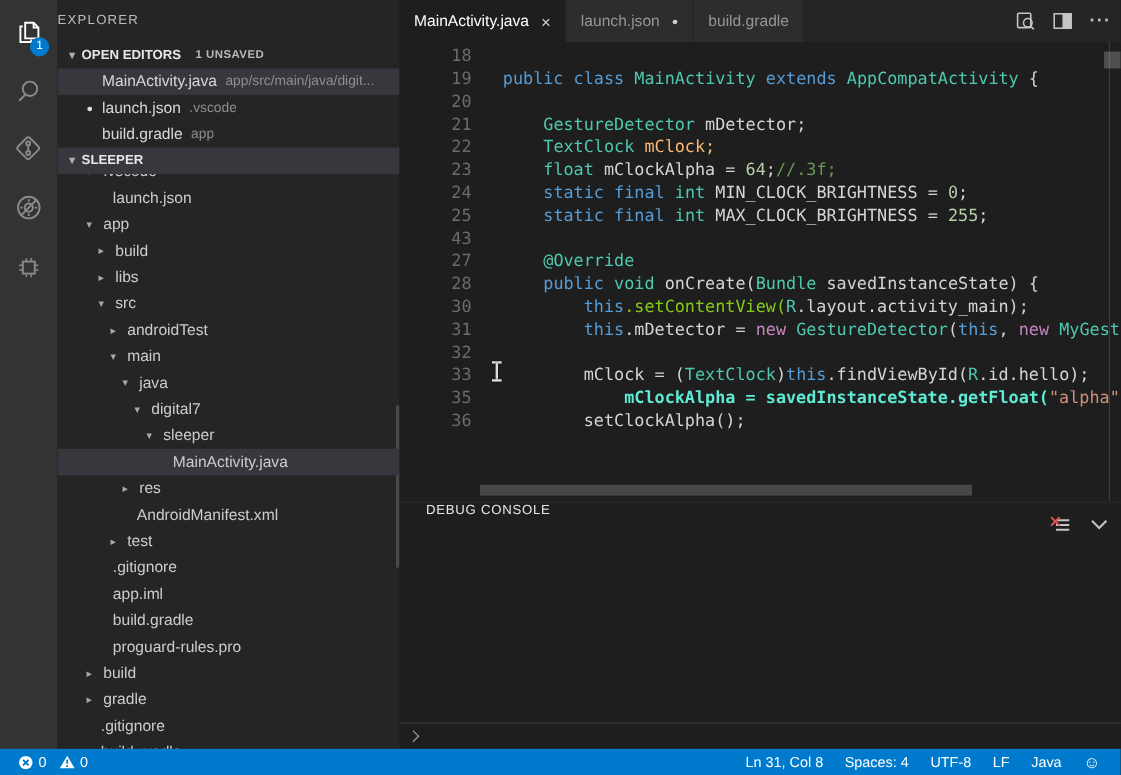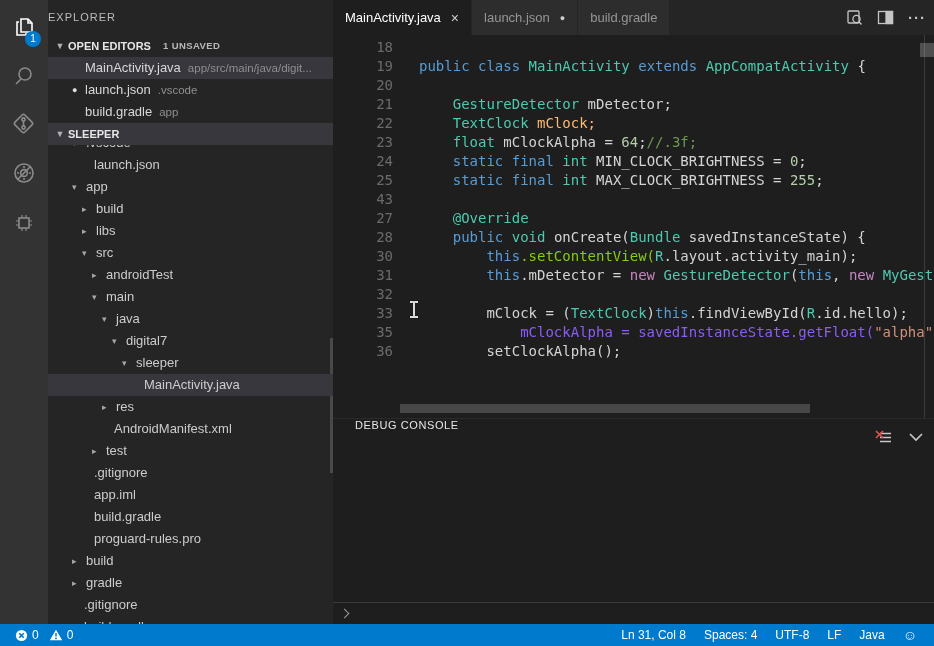--- a/index.html
+++ b/index.html
@@ -307,21 +307,21 @@
           <div class="code-line"><span class="ln">23</span><span class="code-text"><span style="color: rgb(212, 212, 212);">    </span><span style="color: rgb(78, 201, 176);">float</span><span style="color: rgb(212, 212, 212);"> mClockAlpha = </span><span style="color: rgb(181, 206, 168);">64</span><span style="color: rgb(212, 212, 212);">;</span><span style="color: rgb(106, 153, 85);">//.3f;</span></span></div>
           <div class="code-line"><span class="ln">24</span><span class="code-text"><span style="color: rgb(212, 212, 212);">    </span><span style="color: rgb(86, 156, 214);">static</span><span style="color: rgb(212, 212, 212);"> </span><span style="color: rgb(86, 156, 214);">final</span><span style="color: rgb(212, 212, 212);"> </span><span style="color: rgb(78, 201, 176);">int</span><span style="color: rgb(212, 212, 212);"> MIN_CLOCK_BRIGHTNESS = </span><span style="color: rgb(181, 206, 168);">0</span><span style="color: rgb(212, 212, 212);">;</span></span></div>
           <div class="code-line"><span class="ln">25</span><span class="code-text"><span style="color: rgb(212, 212, 212);">    </span><span style="color: rgb(86, 156, 214);">static</span><span style="color: rgb(212, 212, 212);"> </span><span style="color: rgb(86, 156, 214);">final</span><span style="color: rgb(212, 212, 212);"> </span><span style="color: rgb(78, 201, 176);">int</span><span style="color: rgb(212, 212, 212);"> MAX_CLOCK_BRIGHTNESS = </span><span style="color: rgb(181, 206, 168);">255</span><span style="color: rgb(212, 212, 212);">;</span></span></div>
           <div class="code-line"><span class="ln">43</span><span class="code-text"></span></div>
           <div class="code-line"><span class="ln">27</span><span class="code-text"><span style="color: rgb(212, 212, 212);">    </span><span style="color: rgb(78, 201, 176);">@Override</span></span></div>
           <div class="code-line"><span class="ln">28</span><span class="code-text"><span style="color: rgb(212, 212, 212);">    </span><span style="color: rgb(86, 156, 214);">public</span><span style="color: rgb(212, 212, 212);"> </span><span style="color: rgb(78, 201, 176);">void</span><span style="color: rgb(212, 212, 212);"> onCreate(</span><span style="color: rgb(78, 201, 176);">Bundle</span><span style="color: rgb(212, 212, 212);"> savedInstanceState) {</span></span></div>
           <div class="code-line"><span class="ln">30</span><span class="code-text"><span style="color: rgb(212, 212, 212);">        </span><span style="color: rgb(86, 156, 214);">this</span><span style="color: #84cc16;">.setContentView(</span><span style="color: rgb(78, 201, 176);">R</span><span style="color: rgb(212, 212, 212);">.layout.activity_main);</span></span></div>
           <div class="code-line"><span class="ln">31</span><span class="code-text"><span style="color: rgb(212, 212, 212);">        </span><span style="color: rgb(86, 156, 214);">this</span><span style="color: rgb(212, 212, 212);">.mDetector = </span><span style="color: rgb(197, 134, 192);">new</span><span style="color: rgb(212, 212, 212);"> </span><span style="color: rgb(78, 201, 176);">GestureDetector</span><span style="color: rgb(212, 212, 212);">(</span><span style="color: rgb(86, 156, 214);">this</span><span style="color: rgb(212, 212, 212);">, </span><span style="color: rgb(197, 134, 192);">new</span><span style="color: rgb(212, 212, 212);"> </span><span style="color: rgb(78, 201, 176);">MyGesture</span></span></div>
           <div class="code-line"><span class="ln">32</span><span class="code-text"></span></div>
           <div class="code-line"><span class="ln">33</span><span class="code-text"><span style="color: rgb(212, 212, 212);">        mClock = (</span><span style="color: rgb(78, 201, 176);">TextClock</span><span style="color: rgb(212, 212, 212);">)</span><span style="color: rgb(86, 156, 214);">this</span><span style="color: rgb(212, 212, 212);">.findViewById(</span><span style="color: rgb(78, 201, 176);">R</span><span style="color: rgb(212, 212, 212);">.id.hello);</span></span></div>
-          <div class="code-line"><span class="ln">35</span><span class="code-text"><span style="color: #8b5cf6;">            mClockAlpha = savedInstanceState.getFloat(</span><span style="color: rgb(206, 145, 120);">"alpha"</span><span style="color: rgb(212, 212, 212);">);</span></span></div>
+          <div class="code-line"><span class="ln">35</span><span class="code-text"><span style="color: #5eead4; font-weight: bold;">            mClockAlpha = savedInstanceState.getFloat(</span><span style="color: rgb(206, 145, 120);">"alpha"</span><span style="color: rgb(212, 212, 212);">);</span></span></div>
           <div class="code-line"><span class="ln">36</span><span class="code-text"><span style="color: rgb(212, 212, 212);">        setClockAlpha();</span></span></div>
         </div>
       <div id="h-scrollbar"></div>
       <div id="v-scrollbar">
           <div class="slider"></div>
         </div>
       <div id="overview-rule"></div>
       <div id="ibeam">
         <div class="cap top"></div>
           <div class="stem"></div>

